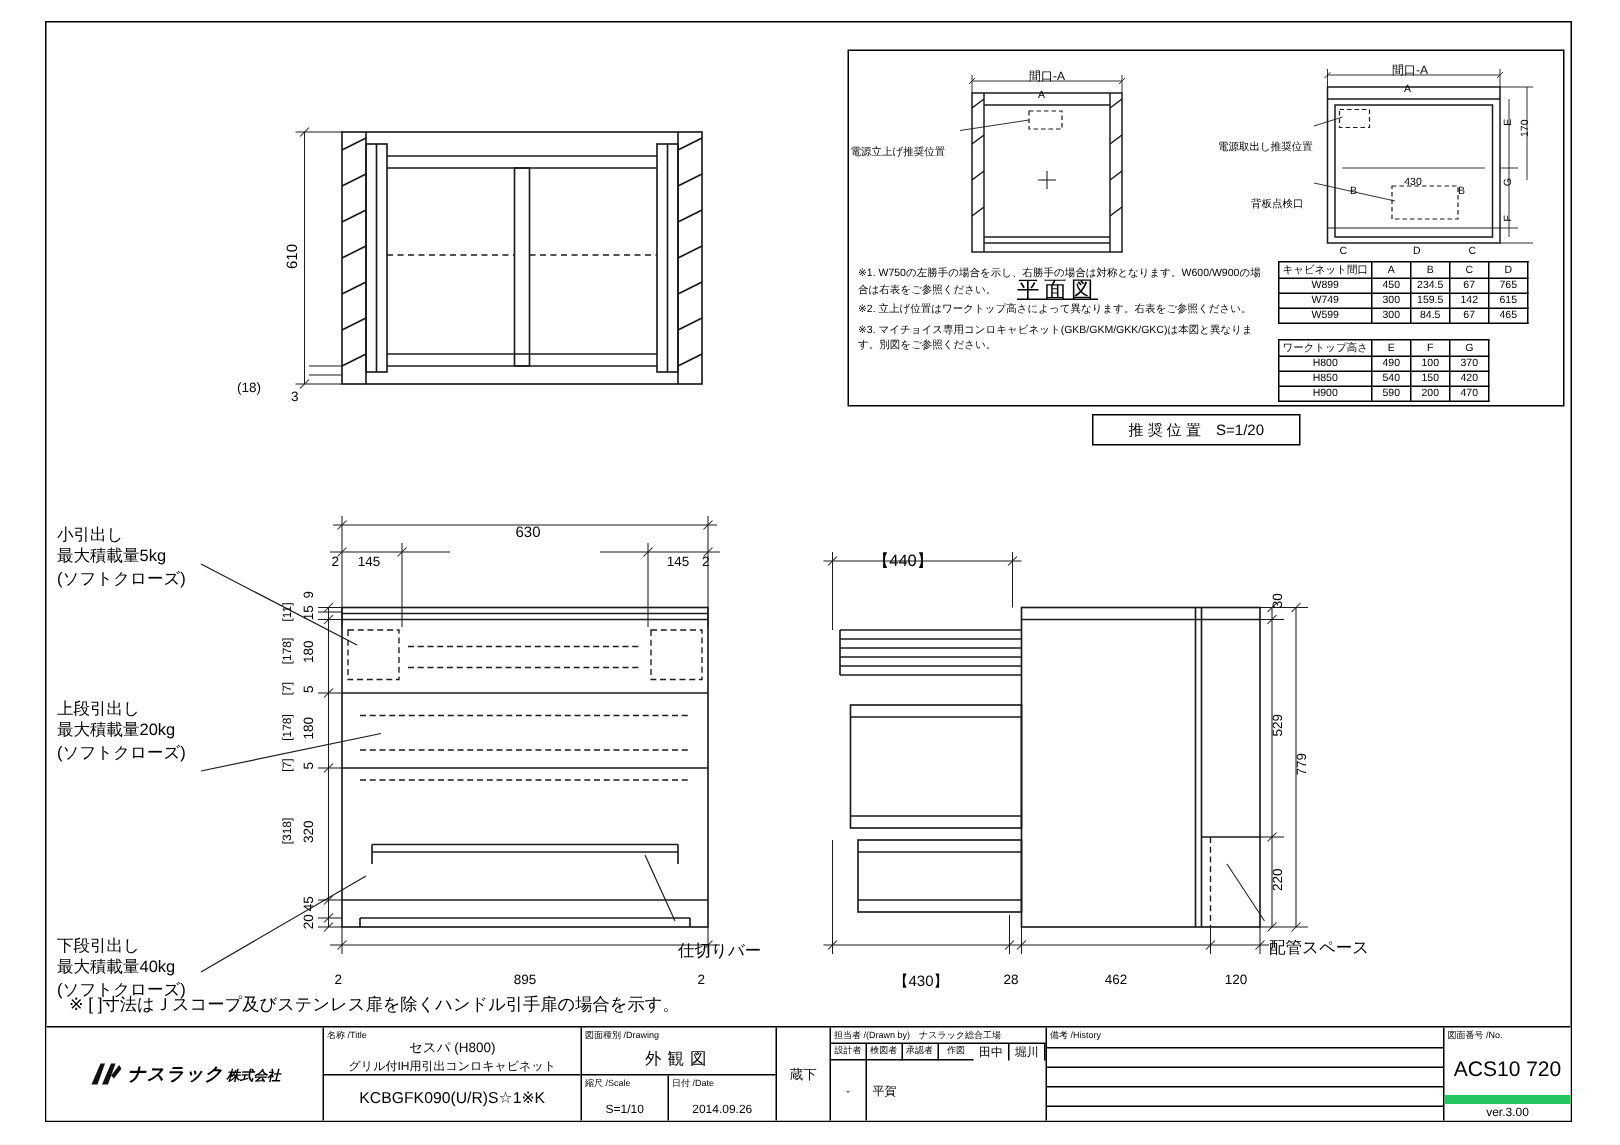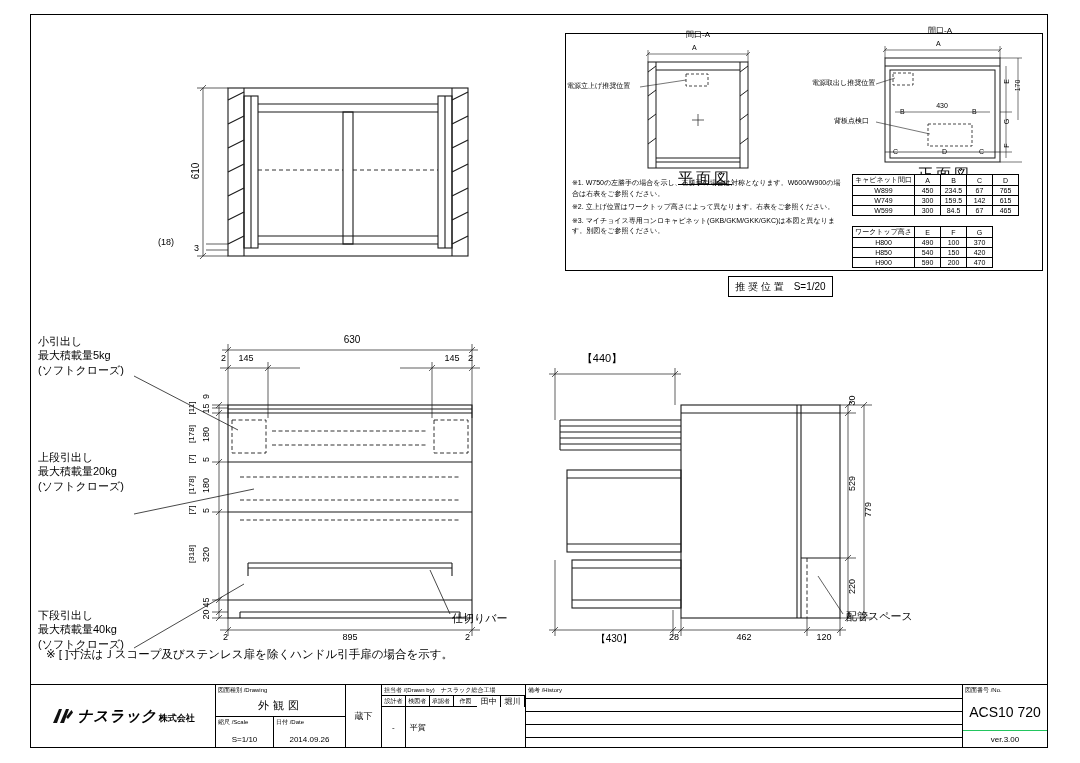--- a/index.html
+++ b/index.html
@@ -1,45 +1,45 @@
 <!DOCTYPE html>
 <html><head>
 <meta charset="utf-8">
 <style>
   * { margin:0; padding:0; box-sizing:border-box; }
   html,body { width:1080px; height:763px; background:#f4f4f2; }
   body { position:relative; overflow:hidden; font-family:"Liberation Sans","DejaVu Sans",sans-serif; color:#000; }
   .paper { position:absolute; left:0; top:0; width:1080px; height:763px; background:#ffffff; }
   .frame { position:absolute; left:30px; top:14px; width:1018px; height:734px; border:1.5px solid #000; }
   svg.linework { position:absolute; left:0; top:0; }
-  .t { position:absolute; white-space:nowrap; line-height:1.1; }
+  .t { position:absolute; white-space:nowrap; line-height:1.1;margin-top:16px; }
   .c { text-align:center; }
   .vt { position:absolute; transform:rotate(-90deg); transform-origin:center; text-align:center; line-height:1; }
   .f7 { font-size:7px; } .f8 { font-size:8px; } .f9 { font-size:9px; }
   .f10 { font-size:10px; } .f11 { font-size:11px; }
   .lbl { font-size:11px; line-height:1.3; white-space:pre-line; }
   .caption { font-size:15px; letter-spacing:3px; text-decoration:underline; }
   .detailbox { position:absolute; left:565px; top:33px; width:478px; height:238px; border:1px solid #000; }
-  .recbox { position:absolute; left:728px; top:276px; width:105px; height:21px; border:1px solid #000;
+  .recbox { position:absolute; left:728px; top:276px; width:139px; height:21px; border:1px solid #000;
             display:flex; align-items:center; justify-content:center; font-size:10px; }
   .note { font-size:7px; line-height:1.5; margin-bottom:3px; }
   .notes { position:absolute; left:572px; top:178px; width:274px; }
   .mini-table { position:absolute; border-collapse:collapse; font-size:7px; background:#fff; }
   .mini-table th,.mini-table td { border:1px solid #000; height:10px; padding:0 2px; text-align:center; font-weight:normal; }
   .mini-table th.ttl, .mini-table td.ttl { min-width:60px; }
   .mini-table td.v { min-width:26px; }
 
   
   .titleblock { position:absolute; left:31px; top:684px; width:1016px; height:63px; border-top:1.5px solid #000;
                 display:flex; background:#fff; font-size:8px; }
   .tb-cell { border-right:1px solid #000; position:relative; }
   .tb-minilabel { position:absolute; left:2px; top:1px; font-size:6px; color:#000; white-space:nowrap; }
   .tb-logo { width:185px; display:flex; align-items:center; justify-content:center; gap:4px; }
-  .co-big { font-size:15px; font-weight:bold; font-style:italic; letter-spacing:0.5px; }
-  .co-small { font-size:9px; font-weight:bold; margin-left:2px; }
+  .co-big { font-size:12px; font-weight:bold; font-style:italic; letter-spacing:0.5px; }
+  .co-small { font-size:9px; font-weight:bold; margin-left:2px;font-style:italic; }
   .tb-title { width:172px; display:flex; flex-direction:column; }
   .tb-title-top { height:32px; border-bottom:1px solid #000; position:relative; text-align:center; padding-top:7px; }
   .tb-prod1 { font-size:9px; }
   .tb-prod2 { font-size:8px; }
   .tb-model { flex:1; display:flex; align-items:center; justify-content:center; font-size:10.5px; }
   .tb-drawing { width:130px; display:flex; flex-direction:column; }
   .tb-drawing-top { height:32px; border-bottom:1px solid #000; position:relative; display:flex; align-items:flex-end; justify-content:center; padding-bottom:3px; }
   .tb-drawtype { font-size:11px; letter-spacing:4px; }
   .tb-scaledate { flex:1; display:flex; }
   .tb-scale { width:58px; border-right:1px solid #000; position:relative; display:flex; align-items:flex-end; justify-content:center; padding-bottom:3px; font-size:8px; }
@@ -49,21 +49,21 @@
   .tb-staff-label { height:11px; border-bottom:1px solid #000; position:relative; }
   .tb-staff-grid { flex:1; display:grid; grid-template-columns:repeat(6,1fr); grid-template-rows:11px 1fr; }
   .tb-sh { border-bottom:1px solid #000; border-right:1px solid #000; font-size:6px; text-align:center; line-height:11px; }
   .tb-sh:nth-child(4) { border-right:none; }
   .tb-sv { border-right:1px solid #000; display:flex; align-items:center; justify-content:center; font-size:8px; }
   .tb-sv:last-child { border-right:none; }
   .tb-history { flex:1; position:relative; }
   .hline { position:absolute; left:0; width:100%; border-bottom:1px solid #000; }
   .tb-number { width:84px; border-right:none !important; display:flex; flex-direction:column; }
   .tb-num { flex:1; display:flex; align-items:center; justify-content:center; font-size:14px; padding-top:8px; }
-  .tb-ver { height:17px; border-top:1px solid #22c55e; display:flex; align-items:center; justify-content:center; font-size:8px; }
+  .tb-ver { height:17px; border-top:6px solid #22c55e; display:flex; align-items:center; justify-content:center; font-size:8px; }
 </style>
 </head>
 <body>
 
 <div class="paper"></div>
 <div class="frame"></div>
 
 <svg class="linework" width="1080" height="763">
 
   <g stroke="#1b1b1b" fill="none" stroke-width="1.1">
@@ -426,20 +426,28 @@
 <div class="titleblock">
   <div class="tb-cell tb-logo">
     <svg width="22" height="16" viewBox="0 0 22 16">
       <path d="M2 15 L8 1 L11 1 L6 15 Z" fill="#111"></path>
       <path d="M9 15 L15 1 L18 1 L13 15 Z" fill="#111"></path>
       <path d="M15 9 L20.5 2 L22 4.5 L17 11 Z" fill="#111"></path>
     </svg>
     <div><span class="co-big">ナスラック</span><span class="co-small">株式会社</span></div>
   </div>
 
+  <div class="tb-cell tb-title">
+    <div class="tb-title-top">
+      <span class="tb-minilabel">名称 /Title</span>
+      <div class="tb-prod1">セスパ (H800)</div>
+      <div class="tb-prod2">グリル付IH用引出コンロキャビネット</div>
+    </div>
+    <div class="tb-model">KCBGFK090(U/R)S☆1※K</div>
+  </div>
 
   <div class="tb-cell tb-drawing">
     <div class="tb-drawing-top">
       <span class="tb-minilabel">図面種別 /Drawing</span>
       <div class="tb-drawtype">外観図</div>
     </div>
     <div class="tb-scaledate">
       <div class="tb-scale">
         <span class="tb-minilabel">縮尺 /Scale</span>
         <span>S=1/10</span>

